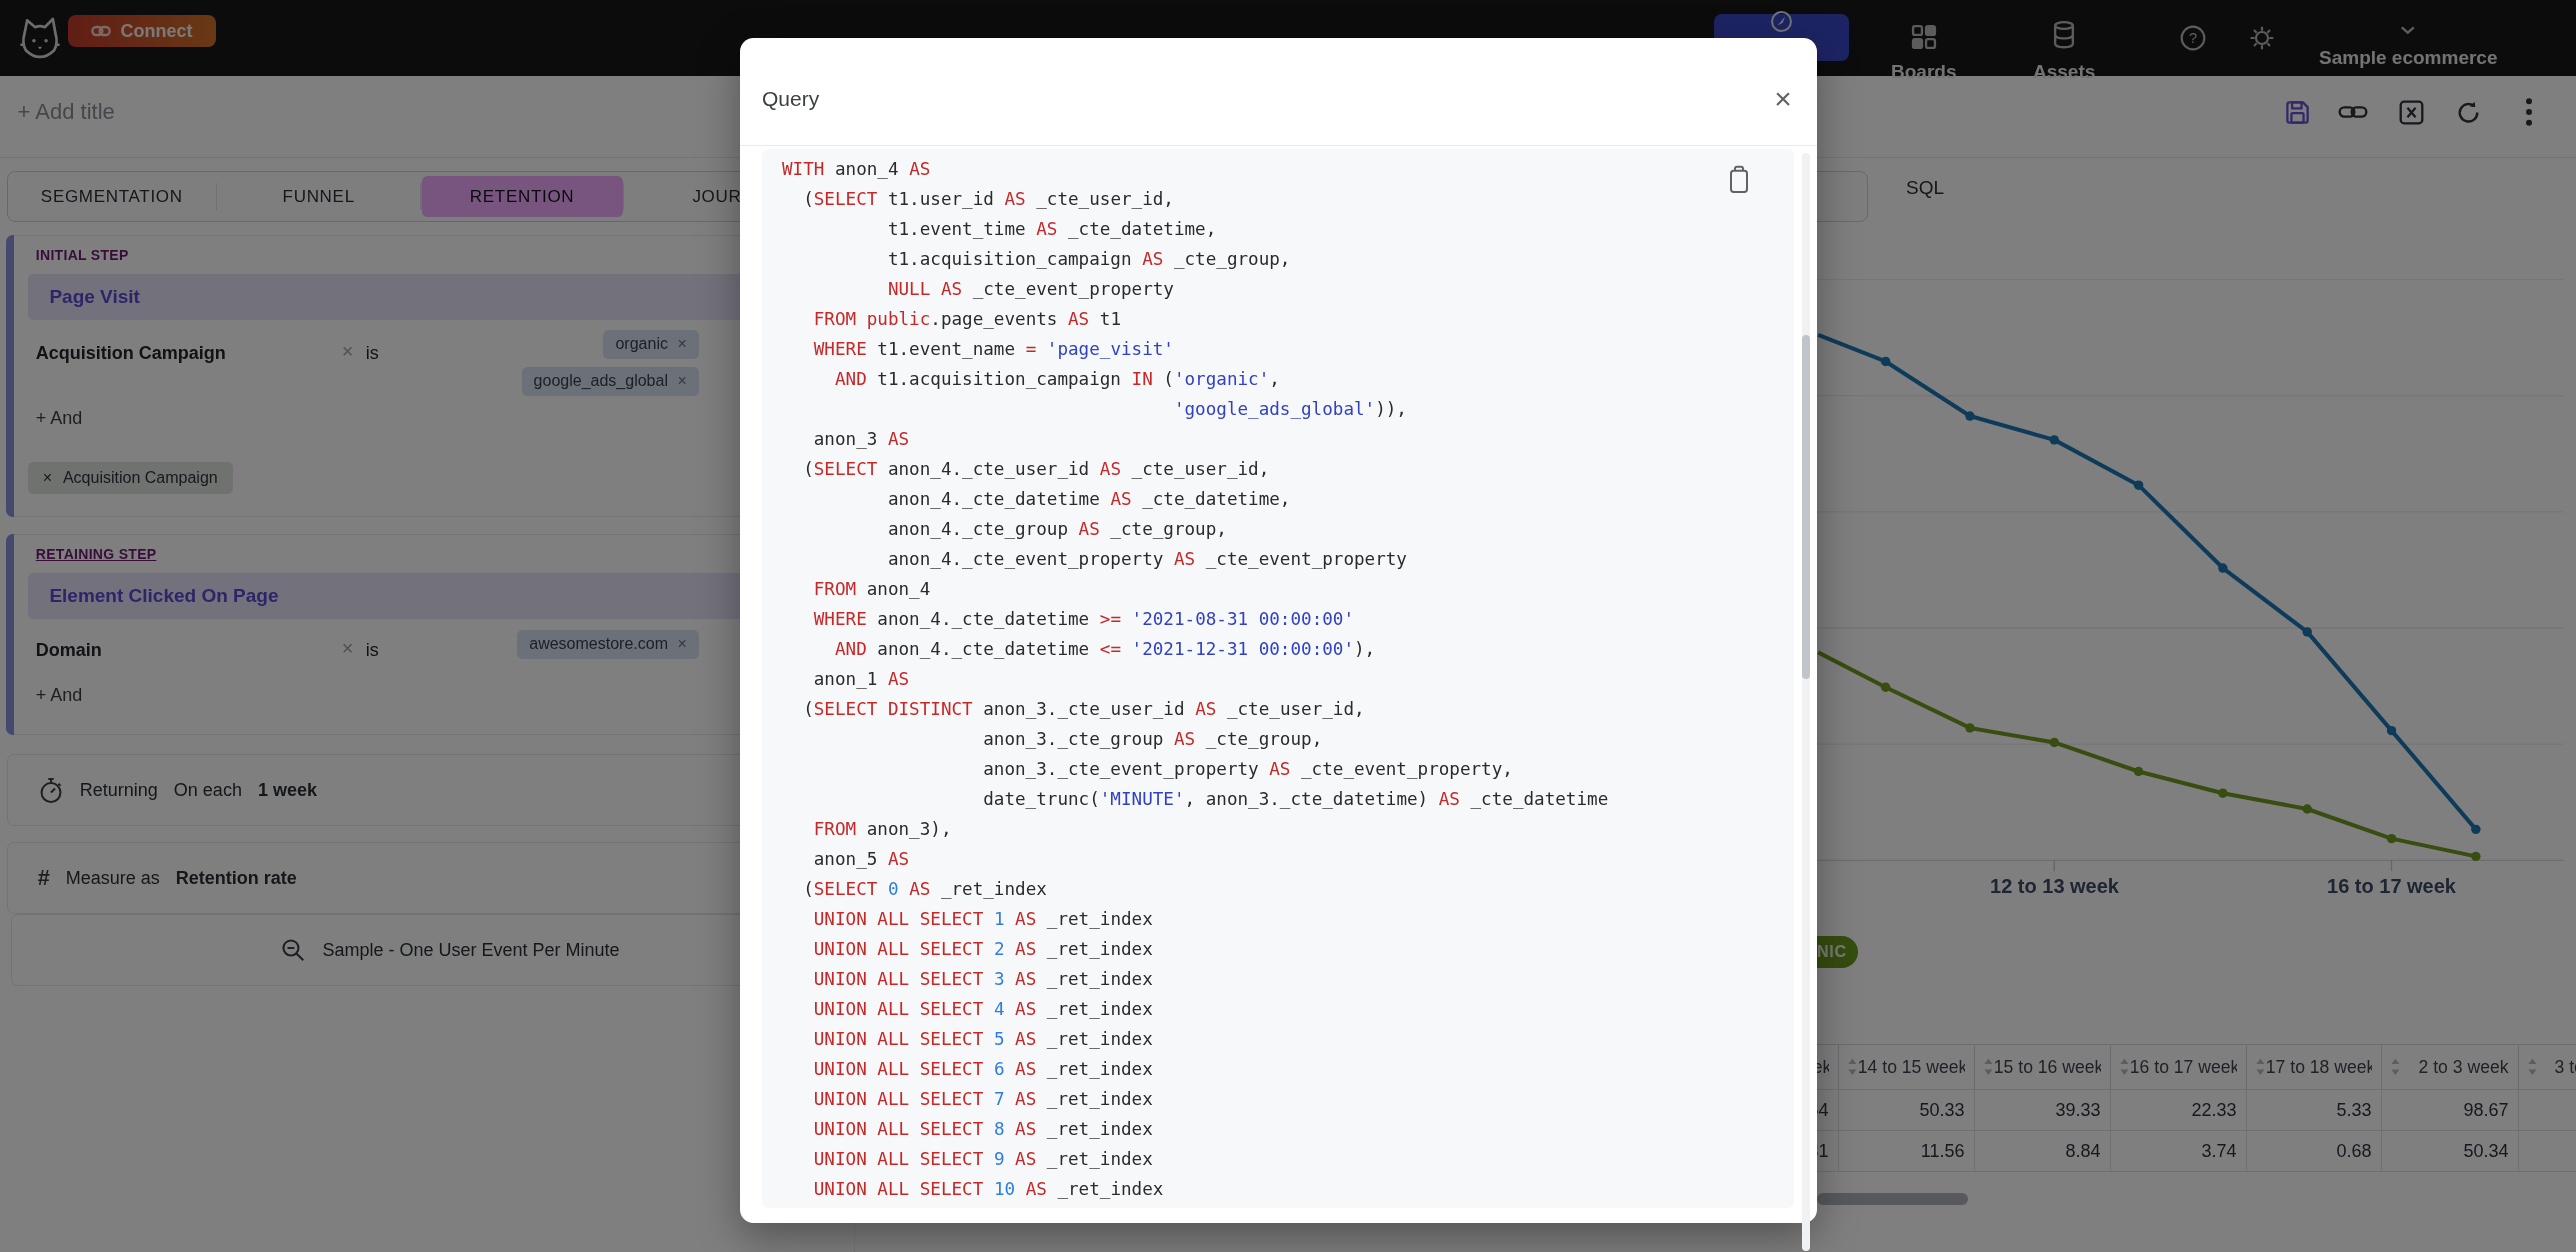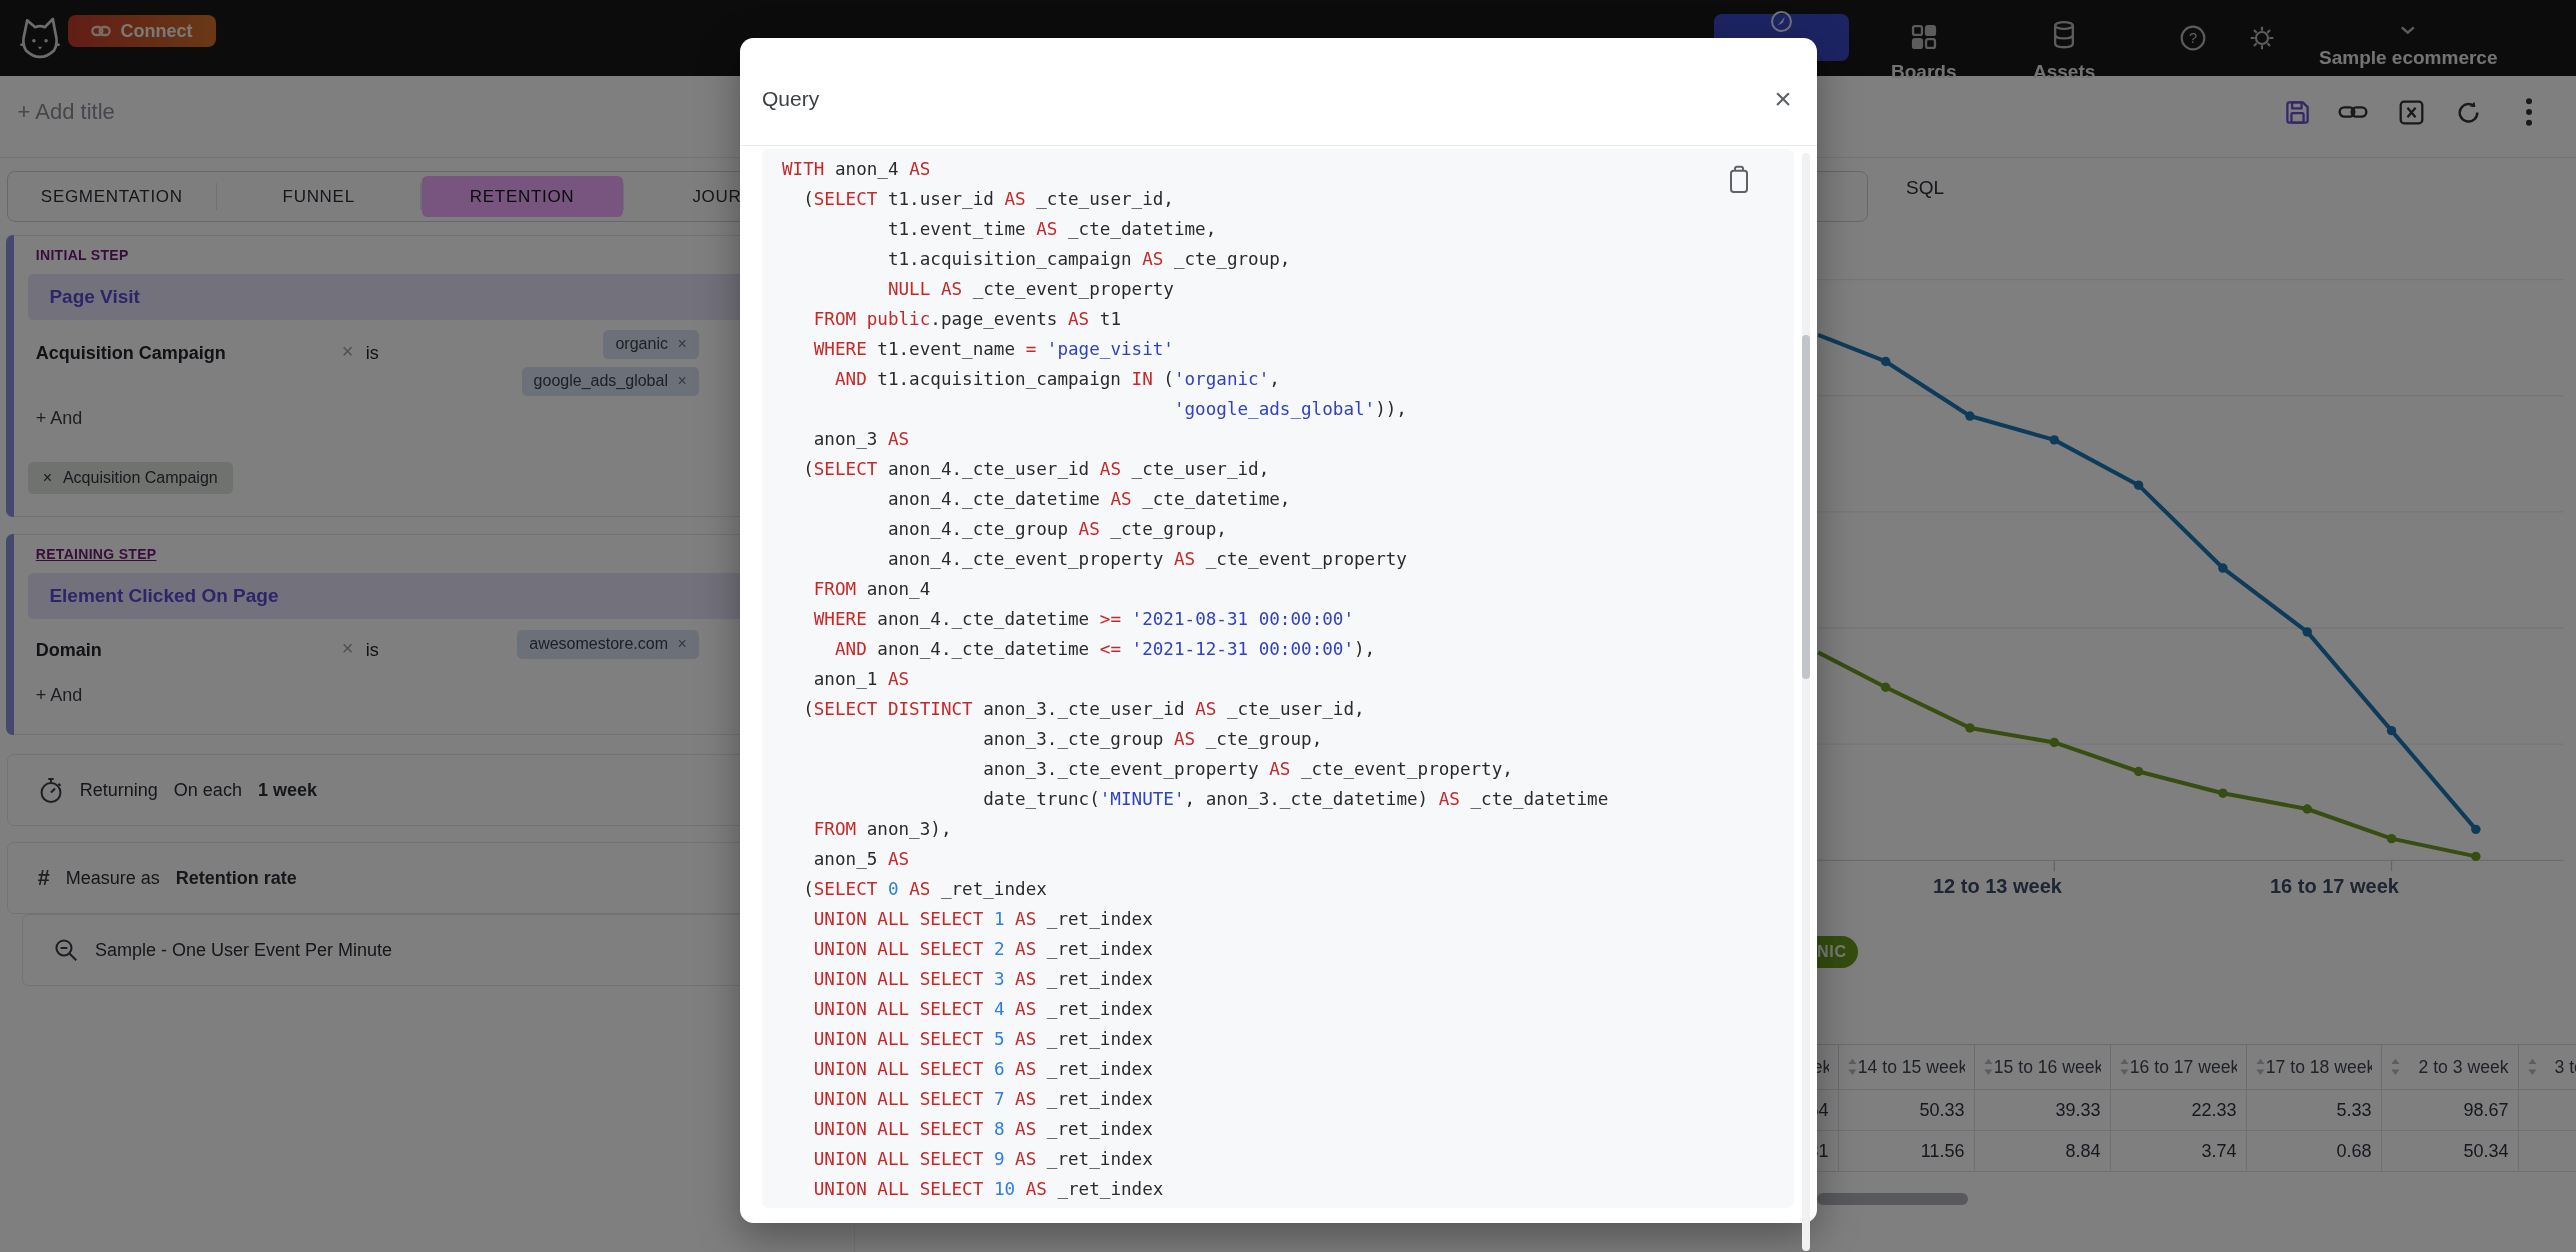--- a/index.html
+++ b/index.html
@@ -42,21 +42,21 @@
   .chip{background:#d9e1f2;border-radius:5.4px;padding:5.4px 12px;font-size:16px;color:#39414f;
     display:flex;align-items:center;gap:9.5px;white-space:nowrap;}
   .chip .x{color:#6b7280;font-size:16px;}
   .and-link{font-size:18px;color:#3a3f47;}
   .bd-chip{position:absolute;background:#dfe4de;border-radius:5.4px;height:32px;display:flex;
     align-items:center;gap:10.8px;padding:0 15px;font-size:16px;color:#2f353d;}
   .ctl-card{background:#fff;border:1.4px solid #e4e6eb;border-radius:6.8px;display:flex;
     align-items:center;gap:16px;padding-left:30px;font-size:18px;color:#2b2f36;}
   .bold{font-weight:bold;}
   
-  .tick-label{position:absolute;width:243px;margin-left:-122px;text-align:left;font-size:20px;
+  .tick-label{position:absolute;width:243px;margin-left:-122px;text-align:center;font-size:20px;
     color:#3c4a66;font-weight:bold;}
   #legend-pill{left:1755px;top:936px;width:103px;height:32px;border-radius:16px;background:#6a9a1f;
     color:#f2f6ea;font-size:16px;font-weight:bold;display:flex;align-items:center;justify-content:center;letter-spacing:0.7px;}
   .th-cell{position:absolute;height:45px;border-left:1.4px solid #d6d9de;border-top:1.4px solid #d6d9de;
     display:flex;align-items:center;padding:0 9.5px 0 8px;box-sizing:border-box;}
   .th-cell .lbl{flex:1;text-align:right;font-size:17.6px;color:#3f4552;white-space:nowrap;overflow:hidden;}
   .td-cell{position:absolute;height:41px;border-left:1.4px solid #dde0e5;border-top:1.4px solid #dde0e5;
     display:flex;align-items:center;justify-content:flex-end;padding-right:9.5px;box-sizing:border-box;
     font-size:18px;color:#2d3340;}
   #tbl-bottom{height:1.4px;background:#dde0e5;}
@@ -254,21 +254,21 @@
     </span>
     <span>Returning</span>
     <span>On each</span>
     <span class="bold">1 week</span>
   </div>
   <div class="abs ctl-card" style="left:6.8px;top:842px;width:848px;height:72px;box-sizing:border-box;">
     <span style="font-size:21.6px;color:#3a3f47;font-weight:bold;">#</span>
     <span>Measure as</span>
     <span class="bold">Retention rate</span>
   </div>
-  <div class="abs ctl-card" style="left:22px;top:914px;width:848px;height:72px;box-sizing:border-box;">
+  <div class="abs ctl-card" style="left:11px;top:914px;width:848px;height:72px;box-sizing:border-box;justify-content:center;">
     <span>
       <svg width="26" height="26" viewBox="0 0 38 38" fill="none" stroke="#3a3f47" stroke-width="3">
         <circle cx="16" cy="16" r="11"></circle>
           <path d="M24 24 L34 34 M11 16 H21"></path>
       </svg>
     </span>
     <span>Sample - One User Event Per Minute</span>
   </div>
 
   <svg id="chart-svg" class="abs" style="left:0;top:0;" width="2576" height="1252" viewBox="0 0 3814 1854">

